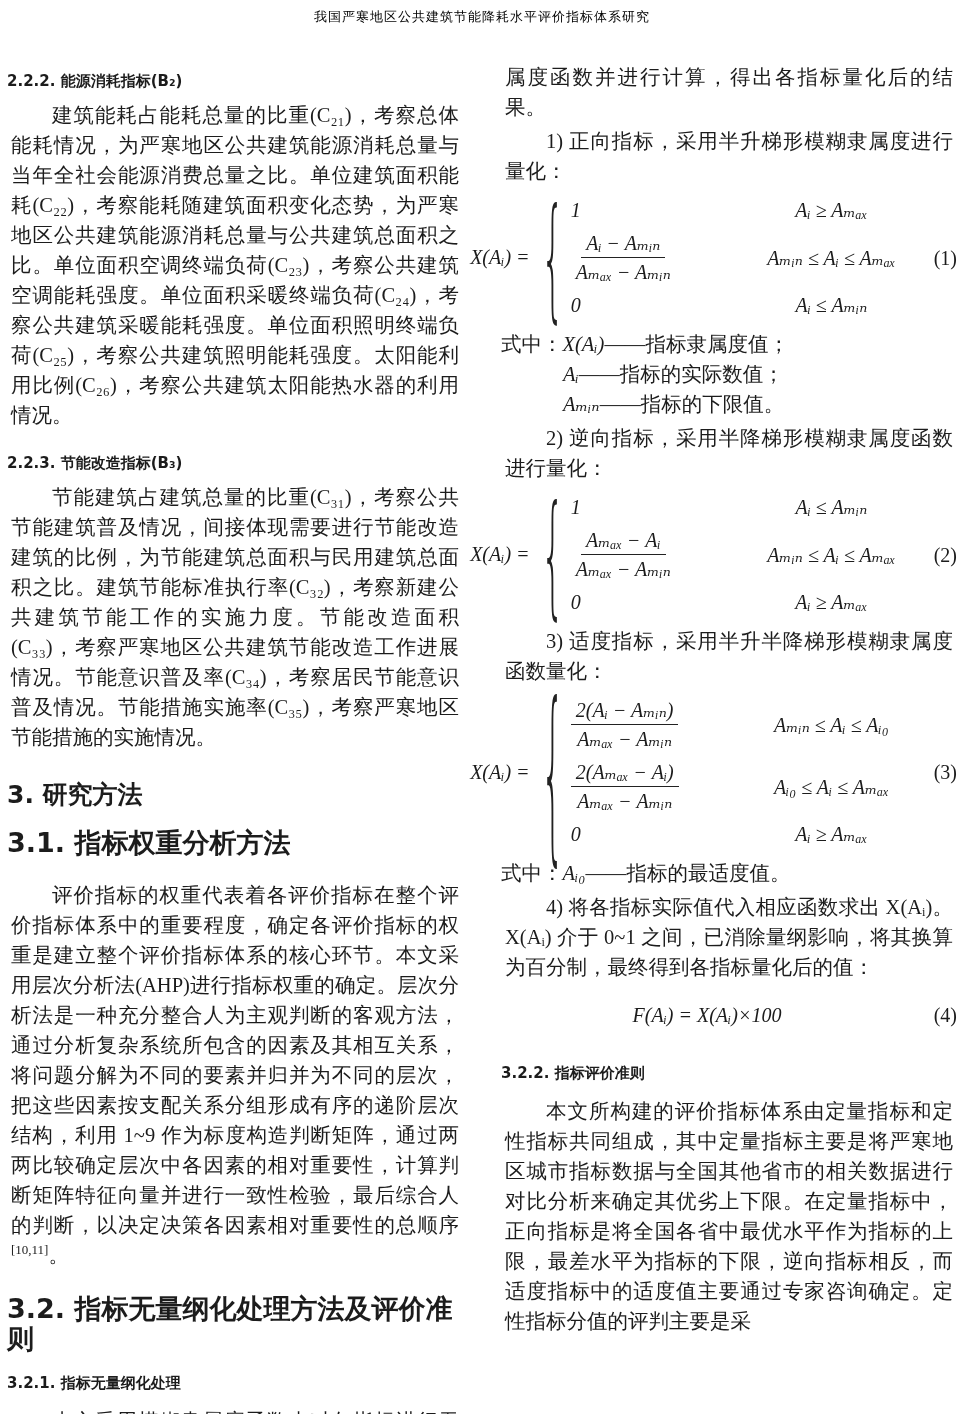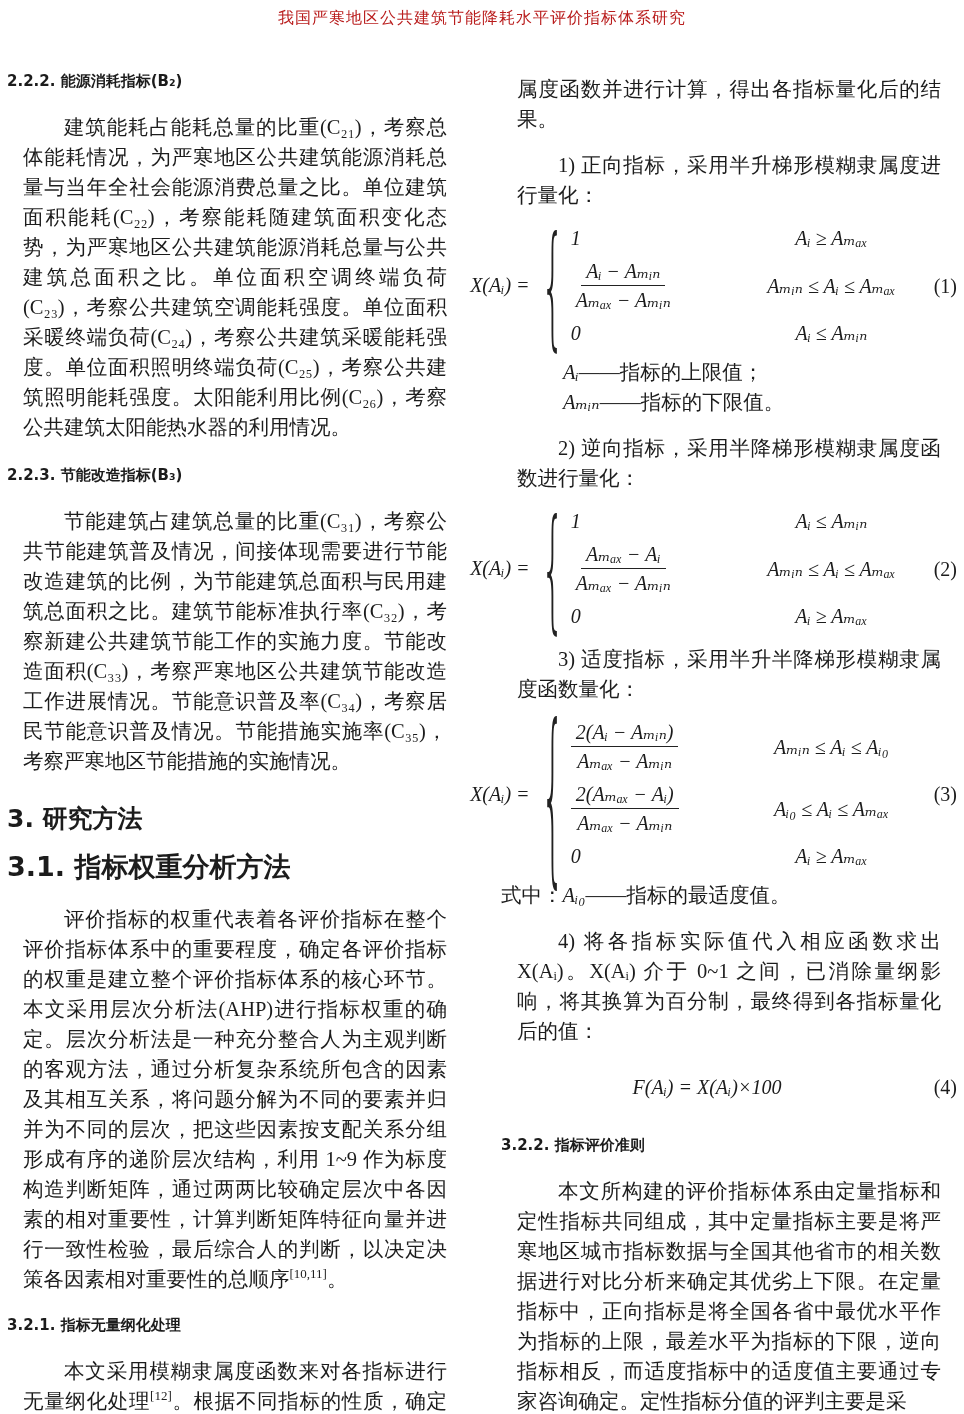--- a/index.html
+++ b/index.html
@@ -9,30 +9,30 @@
     margin: 0 auto;
     background: #ffffff;
     color: #1c1c1c;
     font-family: "Liberation Serif", "DejaVu Serif", "DejaVu Sans", serif;
     overflow: hidden;
     box-sizing: border-box;
   }
   .running-head {
     position: absolute; top: 8px; left: 0; right: 0;
     text-align: center;
-    font-size: 16px; color: #b91c1c;
+    font-size: 13px; color: #000000;
     letter-spacing: 1px;
   }
   .columns {
     position: absolute; top: 58px; left: 7px; right: 7px;
     display: flex; gap: 38px;
   }
   .col { width: 456px; }
   p.body {
-    margin: 16px;
+    margin: 4px;
     font-size: 20.5px; line-height: 30px;
     text-align: justify; text-justify: inter-character;
     text-indent: 2em;
     text-align-last: left;
   }
   p.noindent { text-indent: 0; }
   sup { font-size: 13px; line-height: 0; }
   .h-sub {
     margin: 8px 0 4px 0;
     font-size: 15px; line-height: 30px; font-weight: bold;
@@ -108,20 +108,21 @@
       <h4 class="h-sub">2.2.2. 能源消耗指标(B₂)</h4>
       <p class="body">建筑能耗占能耗总量的比重(C₂₁)，考察总体能耗情况，为严寒地区公共建筑能源消耗总量与当年全社会能源消费总量之比。单位建筑面积能耗(C₂₂)，考察能耗随建筑面积变化态势，为严寒地区公共建筑能源消耗总量与公共建筑总面积之比。单位面积空调终端负荷(C₂₃)，考察公共建筑空调能耗强度。单位面积采暖终端负荷(C₂₄)，考察公共建筑采暖能耗强度。单位面积照明终端负荷(C₂₅)，考察公共建筑照明能耗强度。太阳能利用比例(C₂₆)，考察公共建筑太阳能热水器的利用情况。</p>
 
       <h4 class="h-sub space-above">2.2.3. 节能改造指标(B₃)</h4>
       <p class="body">节能建筑占建筑总量的比重(C₃₁)，考察公共节能建筑普及情况，间接体现需要进行节能改造建筑的比例，为节能建筑总面积与民用建筑总面积之比。建筑节能标准执行率(C₃₂)，考察新建公共建筑节能工作的实施力度。节能改造面积(C₃₃)，考察严寒地区公共建筑节能改造工作进展情况。节能意识普及率(C₃₄)，考察居民节能意识普及情况。节能措施实施率(C₃₅)，考察严寒地区节能措施的实施情况。</p>
 
       <h2 class="h-sec">3. 研究方法</h2>
       <h3 class="h-secsub">3.1. 指标权重分析方法</h3>
       <p class="body"><span>评价指标的权重代表着各评价指标在整个评价指标体系中的重要程度，确定各评价指标的权重是建立整个评价指标体系的核心环节。本文采用层次分析法(AHP)进行指标权重的确定。层次分析法是一种充分整合人为主观判断的客观方法，通过分析复杂系统所包含的因素及其相互关系，将问题分解为不同的要素并归并为不同的层次，把这些因素按支配关系分组形成有序的递阶层次结构，利用 1~9 作为标度构造判断矩阵，通过两两比较确定层次中各因素的相对重要性，计算判断矩阵特征向量并进行一致性检验，最后综合人的判断，以决定决策各因素相对重要性的总顺序</span><sup>[10,11]</sup><span>。</span></p>
 
+      <h3 class="h-secsub space-above">3.2. 指标无量纲化处理方法及评价准则</h3>
       <h4 class="h-sub tight">3.2.1. 指标无量纲化处理</h4>
       <p class="body"><span>本文采用模糊隶属度函数来对各指标进行无量纲化处理</span><sup>[12]</sup><span>。根据不同指标的性质，确定各指标的隶</span></p>
     </div>
 
     <div class="col">
       <p class="body noindent">属度函数并进行计算，得出各指标量化后的结果。</p>
       <p class="body">1) 正向指标，采用半升梯形模糊隶属度进行量化：</p>
 
       <div class="equation">
         <span class="eq-lhs">X(Aᵢ) =</span>
@@ -142,21 +143,22 @@
           </div>
           <div class="eq-row">
             <span class="eq-val">0</span>
             <span class="eq-cond">Aᵢ ≤ Aₘᵢₙ</span>
           </div>
         </div>
         <span class="eq-num">(1)</span>
       </div>
 
       <div class="defs">
-        <div class="def-line"><span class="def-term">Aᵢ</span><span>——指标的上限值；</span></div>
+        <div><span>式中：</span><span class="def-term">X(Aᵢ)</span><span>——指标隶属度值；</span></div>
+        <div class="def-line"><span class="def-term">Aᵢ</span><span>——指标的实际数值；</span></div>
         <div class="def-line"><span class="def-term">Aₘᵢₙ</span><span>——指标的下限值。</span></div>
       </div>
 
       <p class="body">2) 逆向指标，采用半降梯形模糊隶属度函数进行量化：</p>
 
       <div class="equation">
         <span class="eq-lhs">X(Aᵢ) =</span>
         <span class="eq-brace">{</span>
         <div class="eq-cases">
           <div class="eq-row">

